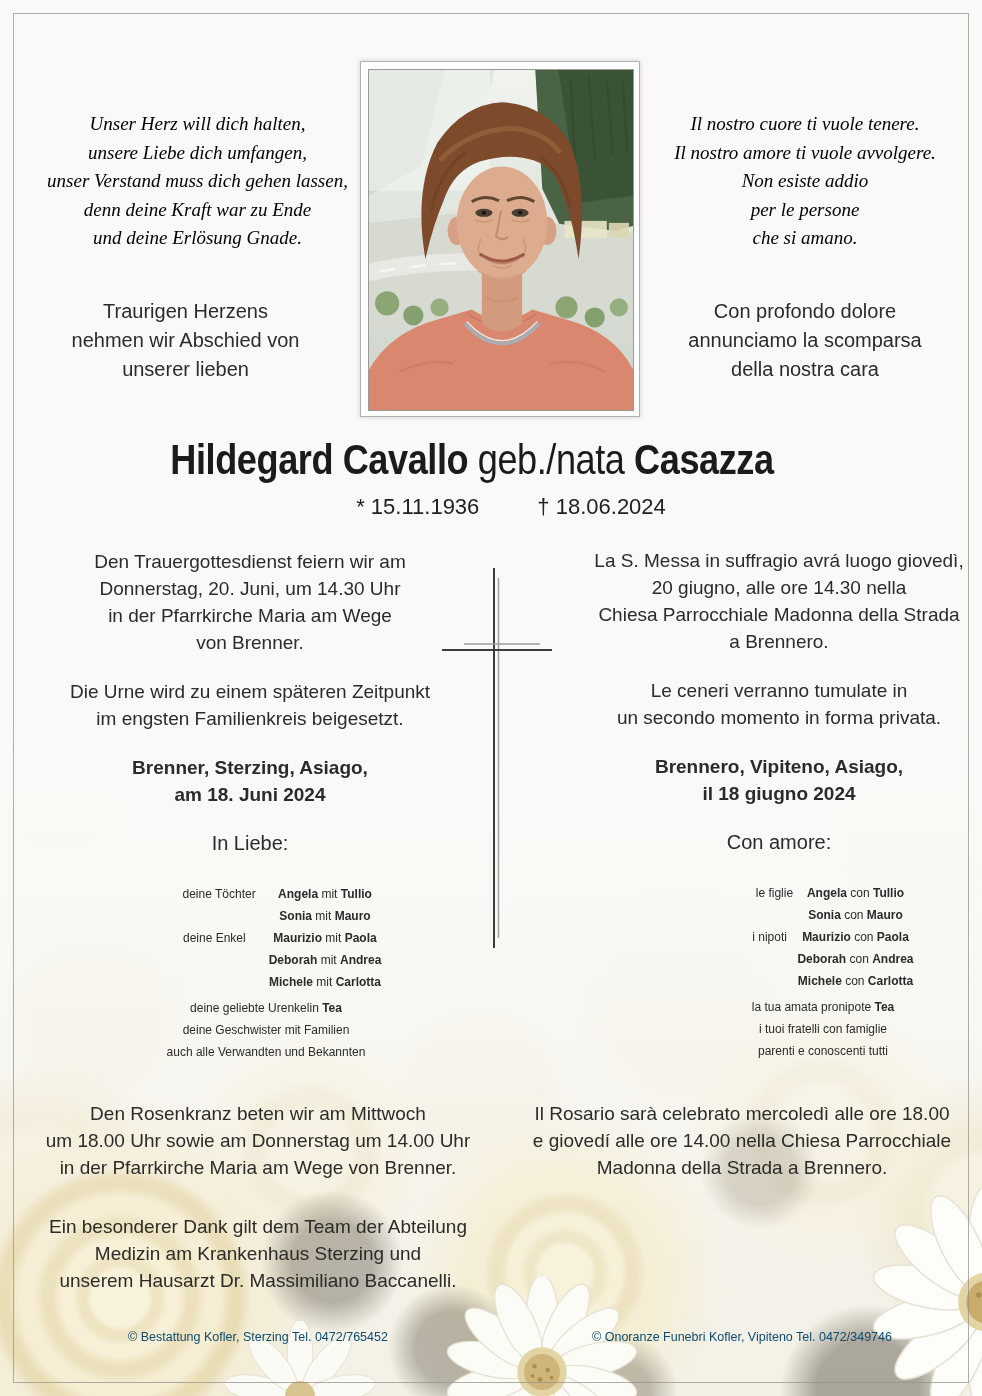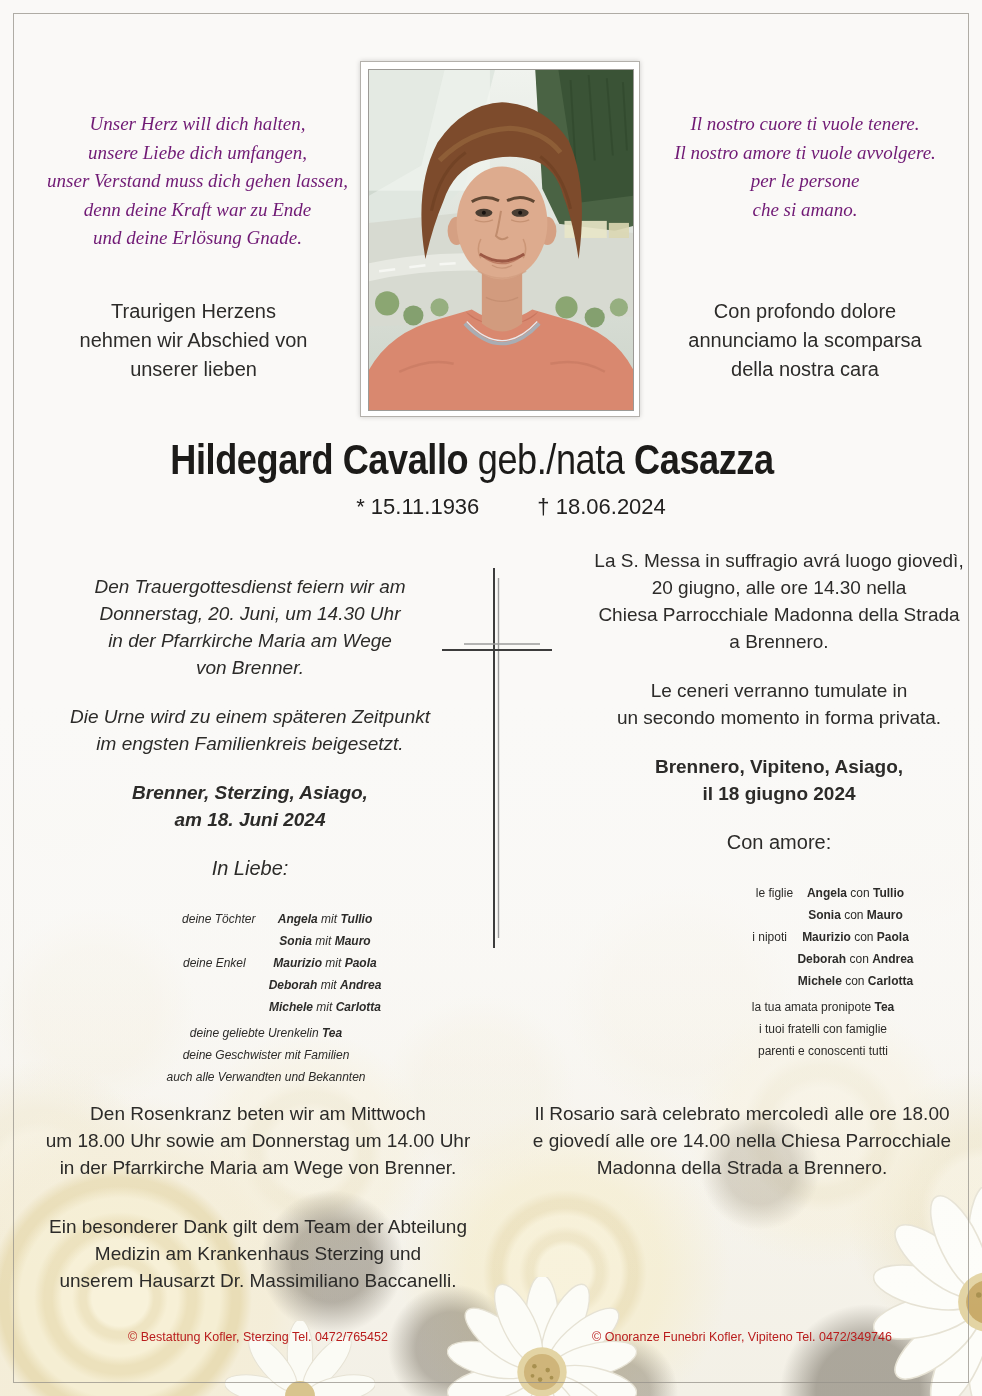--- a/index.html
+++ b/index.html
@@ -33,43 +33,43 @@
   .daisy{position:absolute;}
   .fade{position:absolute;inset:0;pointer-events:none;
     background:linear-gradient(180deg, rgba(250,249,247,1) 0%, rgba(250,249,247,1) 50%,
       rgba(250,249,247,.92) 56%, rgba(250,249,247,.75) 63%, rgba(250,249,247,.5) 70%,
       rgba(250,249,247,.25) 78%, rgba(250,249,247,.08) 86%, rgba(250,249,247,0) 94%);
   }
   .frame-line{position:absolute;inset:13px;border:1px solid rgba(150,146,138,.75);pointer-events:none;}
 
   
   .poem{position:absolute;text-align:center;font-family:"Liberation Serif",serif;
-    font-style:italic;font-size:19px;line-height:28.5px;color:#701a75;}
+    font-style:italic;font-size:19px;line-height:28.5px;color:#000000;}
   .poem-de{left:30px;top:110px;width:335px;}
   .poem-it{left:640px;top:110px;width:330px;}
   .intro{position:absolute;text-align:center;font-size:20px;line-height:29px;}
-  .intro-de{left:26px;top:297px;width:335px;}
+  .intro-de{left:18px;top:297px;width:335px;}
   .intro-it{left:640px;top:297px;width:330px;}
 
   .photo-frame{position:absolute;left:360px;top:61px;width:264px;height:340px;
     background:#ffffff;border:1px solid #b3b0ab;padding:7px;
     box-shadow:0 0 5px rgba(0,0,0,.18);}
   .photo-inner{width:100%;height:100%;border:1px solid #9c9a96;box-shadow:inset 0 0 0 1px #d8d6d2;overflow:hidden;}
   .photo-inner svg{display:block;width:100%;height:100%;}
 
   .name-line{position:absolute;left:0;top:436px;width:944px;text-align:center;
     font-size:42px;letter-spacing:-.5px;transform:scaleX(.86);transform-origin:50% 50%;color:#1c1b19;}
   .name-line .b{font-weight:bold;}
   .dates{position:absolute;left:0;top:494px;width:944px;text-align:center;font-size:22px;color:#222120;padding-left:39px;}
   .dates .sep{display:inline-block;width:58px;}
 
   .cross{position:absolute;left:440px;top:566px;}
 
   .col{position:absolute;text-align:center;font-size:19px;line-height:27px;}
-  .col-de{left:38px;top:573px;width:424px;font-style:italic;}
+  .col-de{left:38px;top:548px;width:424px;}
   .col-it{left:567px;top:547px;width:424px;}
   .para{margin:0 0 22px;}
   .bold{font-weight:bold;}
   .love{margin:6px 0 26px;font-size:20px;}
 
   .fam{text-align:center;font-size:12px;line-height:22px;}
   .fam-de{margin-left:32px;}
   .fam-it{margin-left:88px;}
   .fam-label{display:inline-block;}
   .fam-de .fam-label{width:118px;}
@@ -77,21 +77,21 @@
   .fam .b{font-weight:bold;}
   .fam-extra{margin-top:0;}
   .fam-extra.first{margin-top:4px;}
 
   .blk{position:absolute;text-align:center;font-size:19px;line-height:27px;}
   .blk-de{left:38px;width:440px;text-align:center;}
   .blk-it{left:522px;width:440px;}
   .rosary{top:1100px;}
   .thanks{top:1213px;}
 
-  .footer{position:absolute;top:1330px;font-size:12.5px;color:#b91c1c;text-align:center;}
+  .footer{position:absolute;top:1330px;font-size:12.5px;color:#0c4a6e;text-align:center;}
   .footer-de{left:38px;width:440px;}
   .footer-it{left:522px;width:440px;}
 </style>
 </head>
 <body>
 
 <div class="page">
 
   <div class="flowers">
 
@@ -164,20 +164,21 @@
   <div class="poem poem-de">
       <div>Unser Herz will dich halten,</div>
       <div>unsere Liebe dich umfangen,</div>
       <div>unser Verstand muss dich gehen lassen,</div>
       <div>denn deine Kraft war zu Ende</div>
       <div>und deine Erlösung Gnade.</div>
     </div>
   <div class="poem poem-it">
       <div>Il nostro cuore ti vuole tenere.</div>
       <div>Il nostro amore ti vuole avvolgere.</div>
+      <div>Non esiste addio</div>
       <div>per le persone</div>
       <div>che si amano.</div>
     </div>
 
   <div class="intro intro-de">
       <div>Traurigen Herzens</div>
       <div>nehmen wir Abschied von</div>
       <div>unserer lieben</div>
     </div>
   <div class="intro intro-it">

